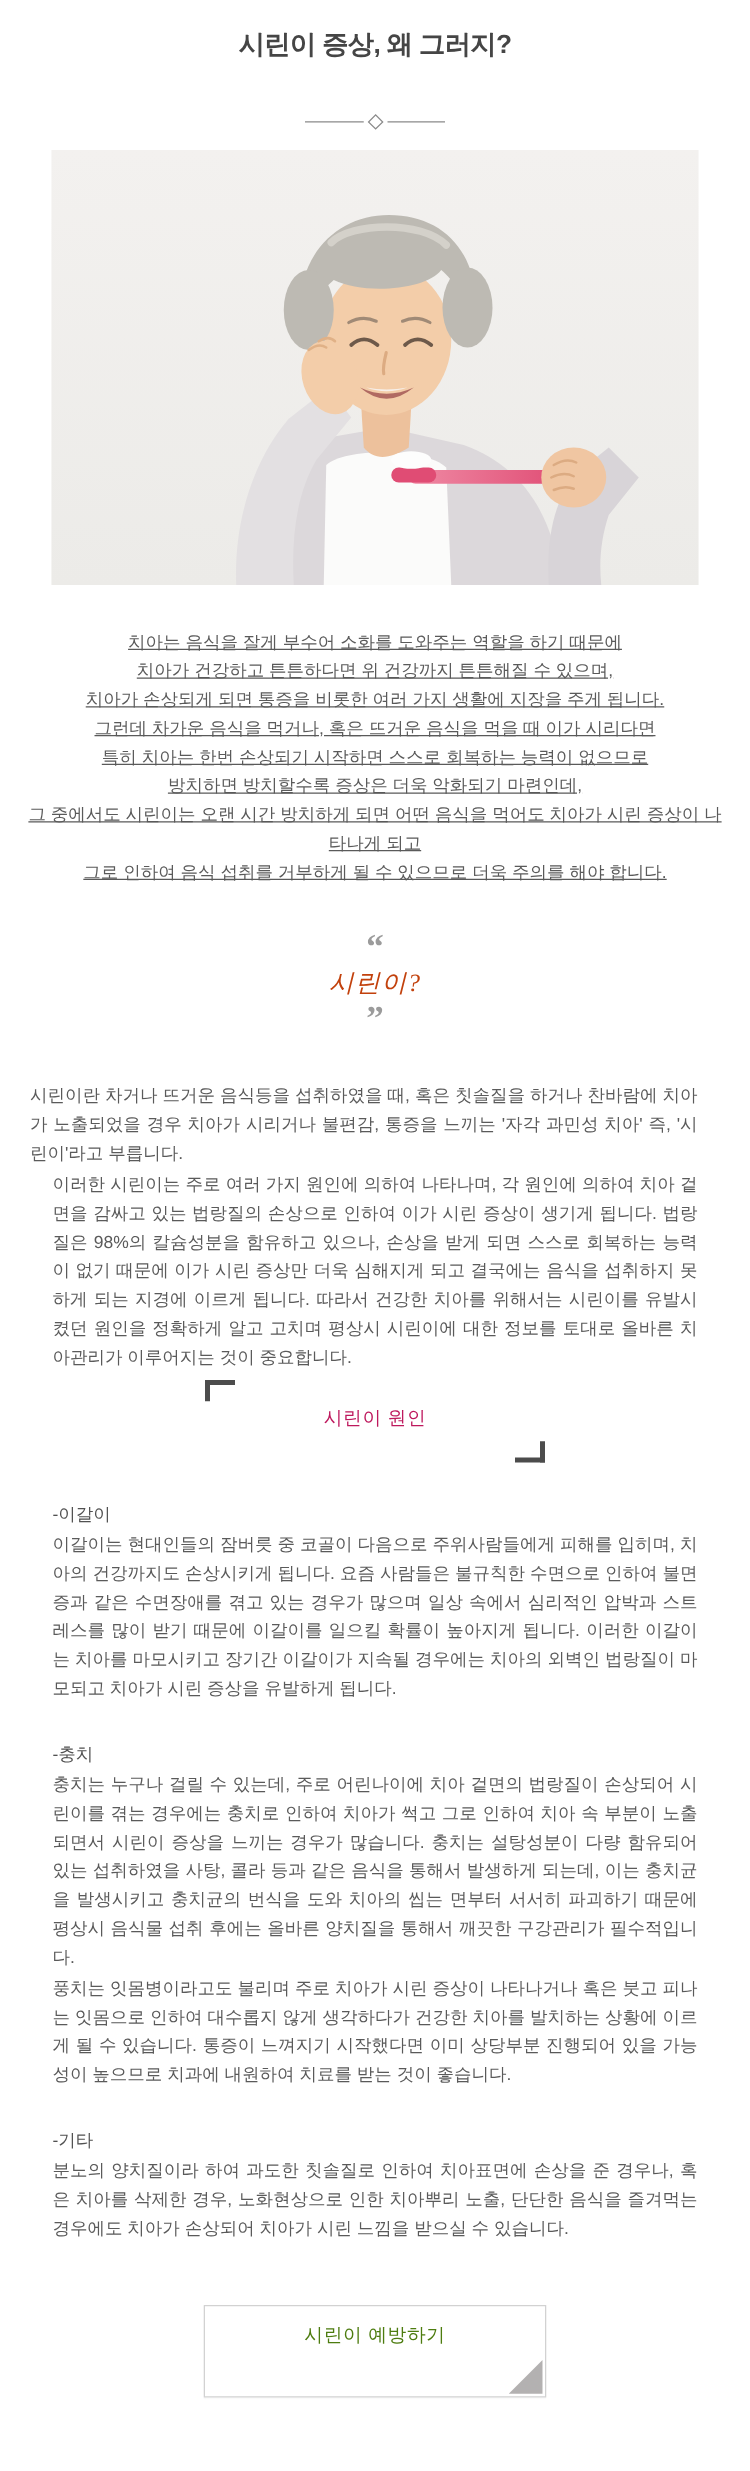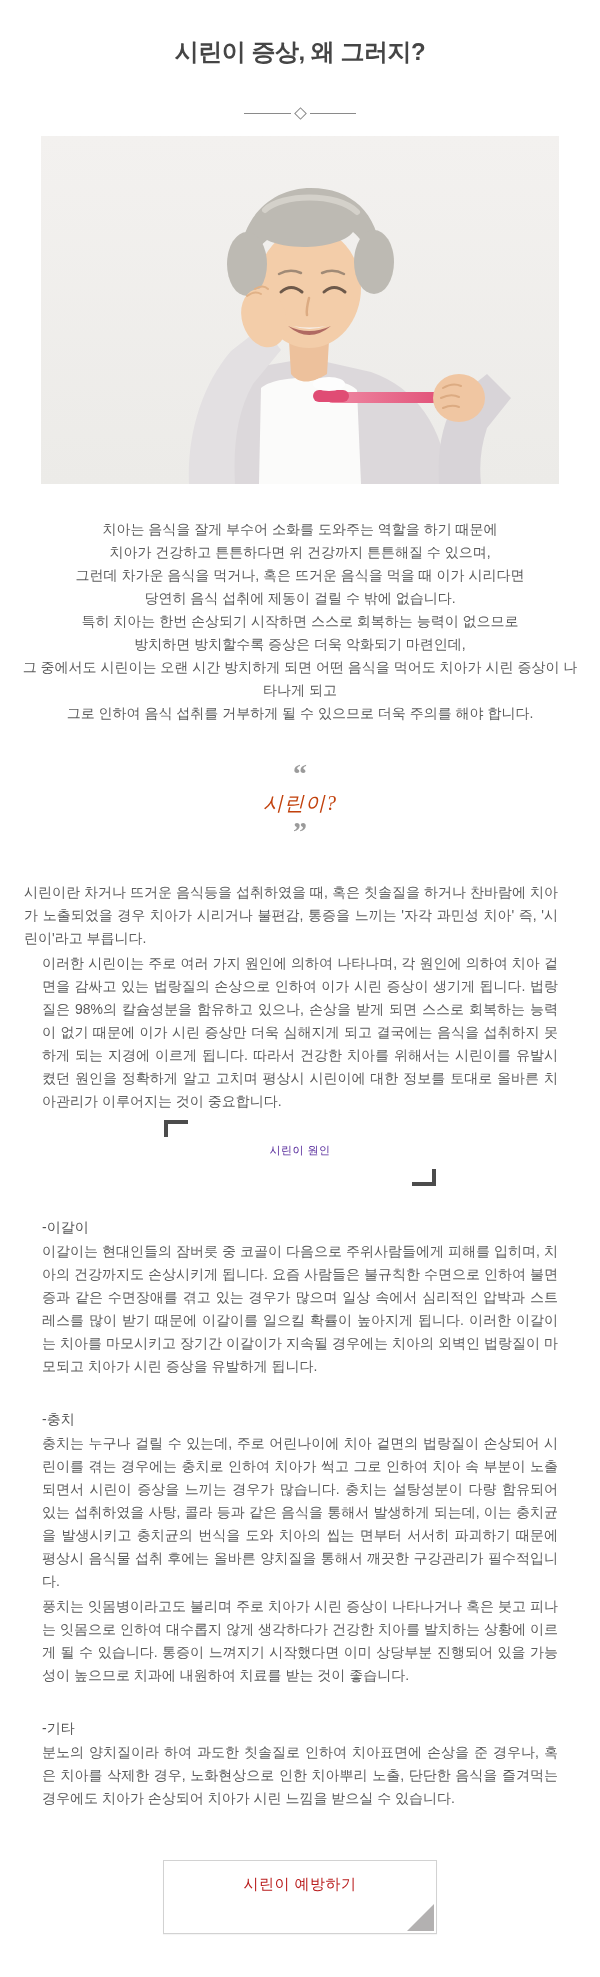--- a/index.html
+++ b/index.html
@@ -5,22 +5,22 @@
   html,body{margin:0;padding:0;background:#ffffff;}
   body{
     width:600px;height:1977px;overflow:hidden;
     font-family:"Liberation Sans","DejaVu Sans",sans-serif;
     -webkit-font-smoothing:antialiased;
   }
   .page{width:600px;position:relative;}
 
   
   .title{
-    margin:16px;padding-top:21px;
-    text-align:center;font-size:24px;line-height:30px;
+    margin:0;padding-top:21px;
+    text-align:center;font-size:21px;line-height:30px;
     font-weight:bold;color:#454545;letter-spacing:-0.5px;
   }
 
   
   .divider{
     margin:40px auto 0;width:112px;height:13px;
     display:flex;align-items:center;justify-content:center;
   }
   .divider .line{flex:1;height:0;border-top:1px solid #8a8a8a;}
   .divider .diamond{
@@ -28,21 +28,21 @@
     border:1px solid #8a8a8a;background:#ffffff;
     transform:rotate(45deg);flex:none;
   }
 
   
   .photo{display:block;margin:16px auto 0;width:518px;height:348px;}
 
   
   .intro{
     margin:34px 20px 0;text-align:center;
-    font-size:14px;line-height:23px;color:#5a5a5a;
+    font-size:14px;line-height:23px;color:#5a5a5a;text-decoration:underline;
   }
   .intro span{display:block;}
 
   
   .quote{margin:38px 0 0;text-align:center;}
   .quote .qmark{
     display:block;font-family:"Liberation Serif","DejaVu Serif",serif;
     font-size:28px;line-height:22px;color:#9b9b9b;font-weight:bold;
   }
   .quote .qtext{
@@ -65,31 +65,31 @@
 
   
   .causes-head{
     position:relative;width:272px;height:66px;margin:7px auto 0;
     display:flex;align-items:center;justify-content:center;
   }
   .bracket{position:absolute;width:20px;height:13px;}
   .bracket.tl{top:0;left:0;border-top:4px solid #4c4c4c;border-left:4px solid #4c4c4c;}
   .bracket.br{bottom:0;right:0;border-bottom:4px solid #4c4c4c;border-right:4px solid #4c4c4c;}
   .causes-head .head-text{
-    font-size:11px;color:#4c1d95;letter-spacing:0.5px;margin-bottom:6px;
+    font-size:15px;color:#be185d;letter-spacing:0.5px;margin-bottom:6px;
   }
 
   
   .prevent-box{
     position:relative;width:272px;height:72px;margin:50px auto 0;
     border:1px solid #d2d2d2;background:#ffffff;
     display:flex;align-items:center;justify-content:center;
     box-shadow:0 1px 1px rgba(0,0,0,0.04);
   }
-  .prevent-box .head-text{font-size:15px;color:#b91c1c;letter-spacing:0.5px;margin-bottom:25px;}
+  .prevent-box .head-text{font-size:15px;color:#4d7c0f;letter-spacing:0.5px;margin-bottom:25px;}
   .fold{
     position:absolute;right:2px;bottom:2px;width:0;height:0;
     border-style:solid;border-width:0 0 27px 27px;
     border-color:transparent transparent #b3b1b1 transparent;
   }
 </style>
 </head>
 <body>
 
 <div class="page">
@@ -149,22 +149,22 @@
     <rect x="272" y="254" width="36" height="12" rx="6" fill="#e04c74"></rect>
     <ellipse cx="288" cy="248" rx="16" ry="7" fill="#fdfdfd"></ellipse>
 
     <ellipse cx="418" cy="262" rx="26" ry="24" fill="#f0c6a2"></ellipse>
     <path d="M402 252 q 10 -6 18 -2 M400 262 q 10 -5 18 -1 M402 272 q 9 -4 16 -1" stroke="#dcab82" stroke-width="2" fill="none" stroke-linecap="round"></path>
   </svg>
 
   <div class="intro">
     <span>치아는 음식을 잘게 부수어 소화를 도와주는 역할을 하기 때문에</span>
     <span>치아가 건강하고 튼튼하다면 위 건강까지 튼튼해질 수 있으며,</span>
+    <span>치아가 손상되게 되면 통증을 비롯한 여러 가지 생활에 지장을 주게 됩니다.</span>
     <span>그런데 차가운 음식을 먹거나, 혹은 뜨거운 음식을 먹을 때 이가 시리다면</span>
-    <span>당연히 음식 섭취에 제동이 걸릴 수 밖에 없습니다.</span>
     <span>특히 치아는 한번 손상되기 시작하면 스스로 회복하는 능력이 없으므로</span>
     <span>방치하면 방치할수록 증상은 더욱 악화되기 마련인데,</span>
     <span>그 중에서도 시린이는 오랜 시간 방치하게 되면 어떤 음식을 먹어도 치아가 시린 증상이 나타나게 되고</span>
     <span>그로 인하여 음식 섭취를 거부하게 될 수 있으므로 더욱 주의를 해야 합니다.</span>
   </div>
 
   <div class="quote">
     <span class="qmark">“</span>
     <span class="qtext">시린이?</span>
     <span class="qmark">”</span>

